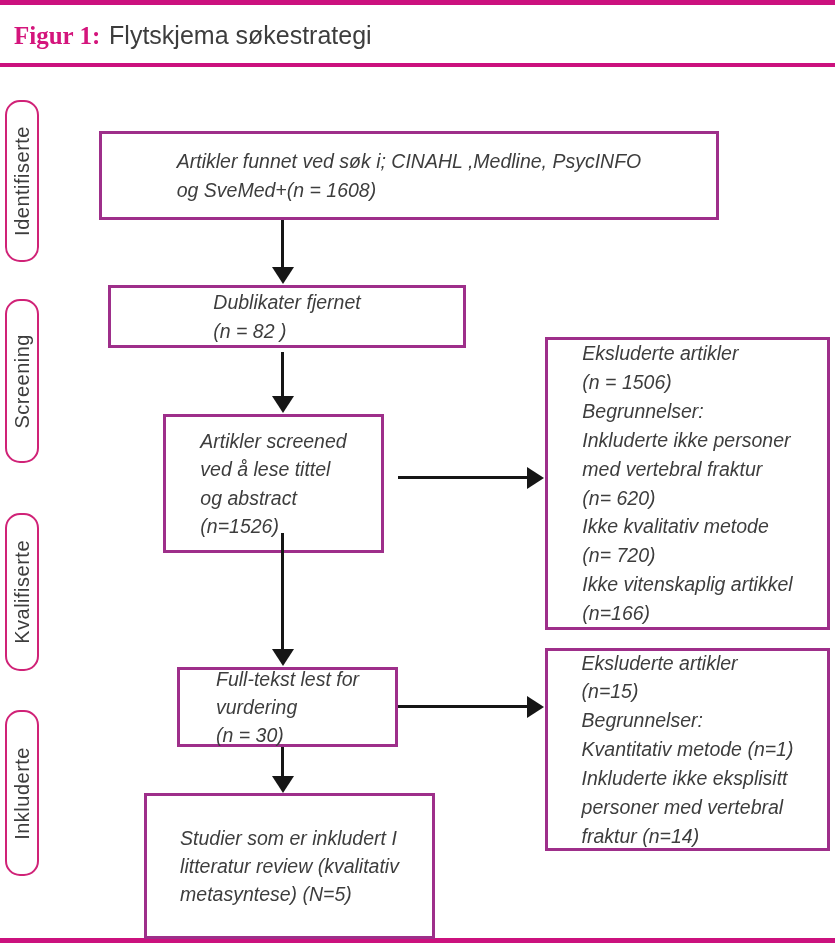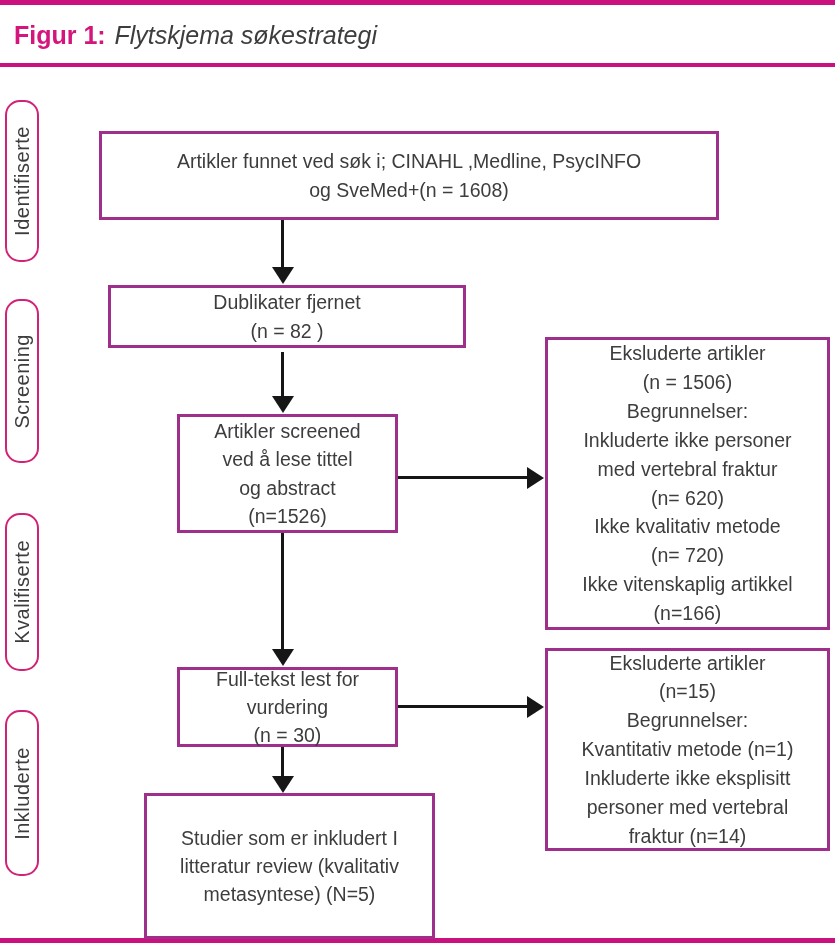--- a/index.html
+++ b/index.html
@@ -10,34 +10,34 @@
     --text:#3d3d3d;
     --arrow:#161616;
   }
   html,body{margin:0;padding:0;background:#ffffff;}
   body{font-family:"Liberation Sans", sans-serif;}
   #canvas{position:relative;width:835px;height:947px;background:#ffffff;overflow:hidden;}
 
   .rule{position:absolute;left:0;width:835px;background:var(--accent);}
 
   .title{position:absolute;left:14px;top:21px;font-size:25px;white-space:nowrap;}
-  .title .prefix{color:var(--title-pink);font-weight:bold;}
-  .title .rest{color:var(--text);margin-left:0.35em;font-style:italic;}
+  .title .prefix{color:var(--title-pink);font-weight:bold;font-family:Liberation Serif, serif;}
+  .title .rest{color:var(--text);margin-left:0.35em;}
 
   .side-label{position:absolute;left:5px;width:34px;border:2px solid var(--label-border);
     border-radius:15px;background:#fff;display:flex;align-items:center;justify-content:center;
     box-sizing:border-box;}
   .side-label span{writing-mode:vertical-rl;transform:rotate(180deg);font-size:20px;
     color:var(--text);letter-spacing:0.5px;white-space:nowrap;}
 
   .fbox{position:absolute;border:3px solid var(--box-border);background:#fff;
     display:flex;align-items:center;justify-content:center;box-sizing:border-box;
     padding:2px 6px;}
-  .fbox span{display:block;text-align:center;white-space:pre-line;color:var(--text);
-    font-size:19.5px;line-height:1.45;}
+  .fbox span{display:block;white-space:pre-line;color:var(--text);
+    font-size:19.5px;line-height:1.45;font-style:italic;}
   .fbox.tall span{line-height:1.48;}
 
   .varrow{position:absolute;width:22px;}
   .varrow .line{position:absolute;left:9px;top:0;bottom:15px;width:3px;background:var(--arrow);}
   .varrow .head{position:absolute;left:0;bottom:0;width:0;height:0;
     border-left:11px solid transparent;border-right:11px solid transparent;
     border-top:17px solid var(--arrow);}
 
   .harrow{position:absolute;height:22px;}
   .harrow .line{position:absolute;top:9px;left:0;right:15px;height:3px;background:var(--arrow);}
@@ -74,21 +74,21 @@
   <div class="fbox" style="left:99px;top:131px;width:620px;height:89px;">
     <span>Artikler funnet ved søk i; CINAHL ,Medline, PsycINFO
 og SveMed+(n = 1608)</span>
   </div>
 
   <div class="fbox" style="left:108px;top:285px;width:358px;height:63px;">
     <span>Dublikater fjernet
 (n = 82 )</span>
   </div>
 
-  <div class="fbox" style="left:177px;top:414px;width:221px;height:119px;">
+  <div class="fbox" style="left:163px;top:414px;width:221px;height:139px;">
     <span>Artikler screened
 ved å lese tittel
 og abstract
 (n=1526)</span>
   </div>
 
   <div class="fbox" style="left:177px;top:667px;width:221px;height:80px;">
     <span>Full-tekst lest for
 vurdering
 (n = 30)</span>

